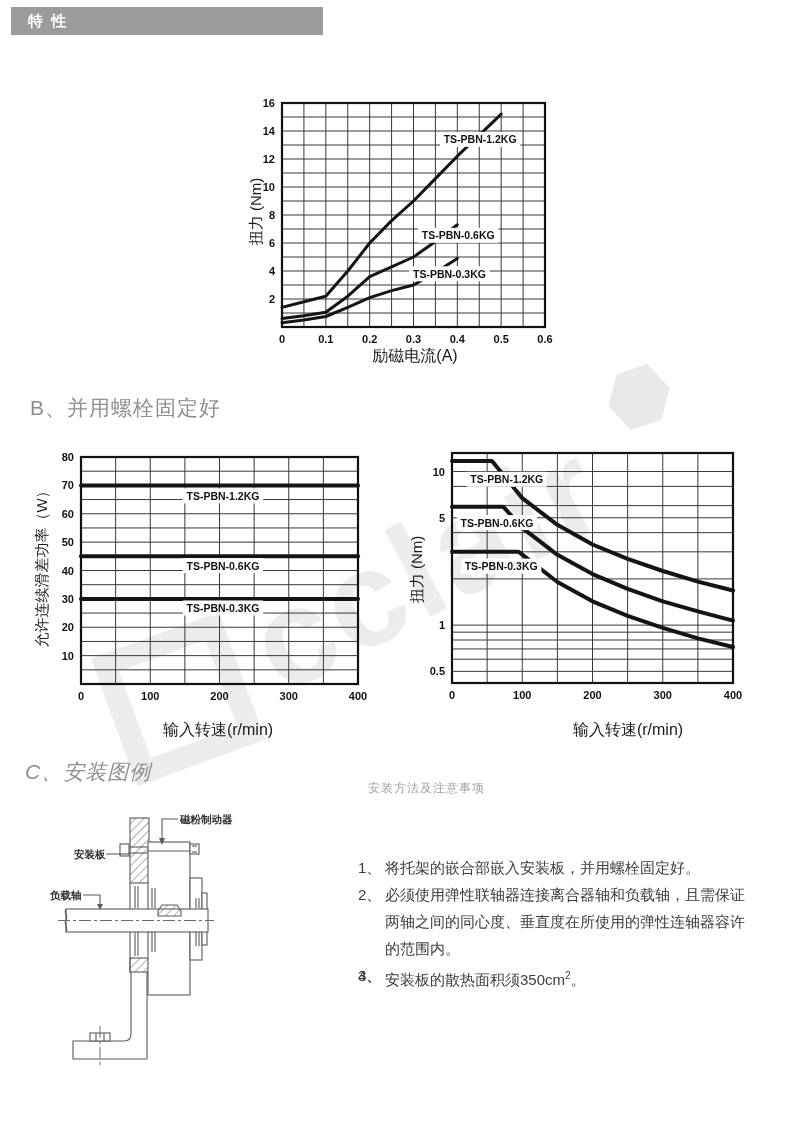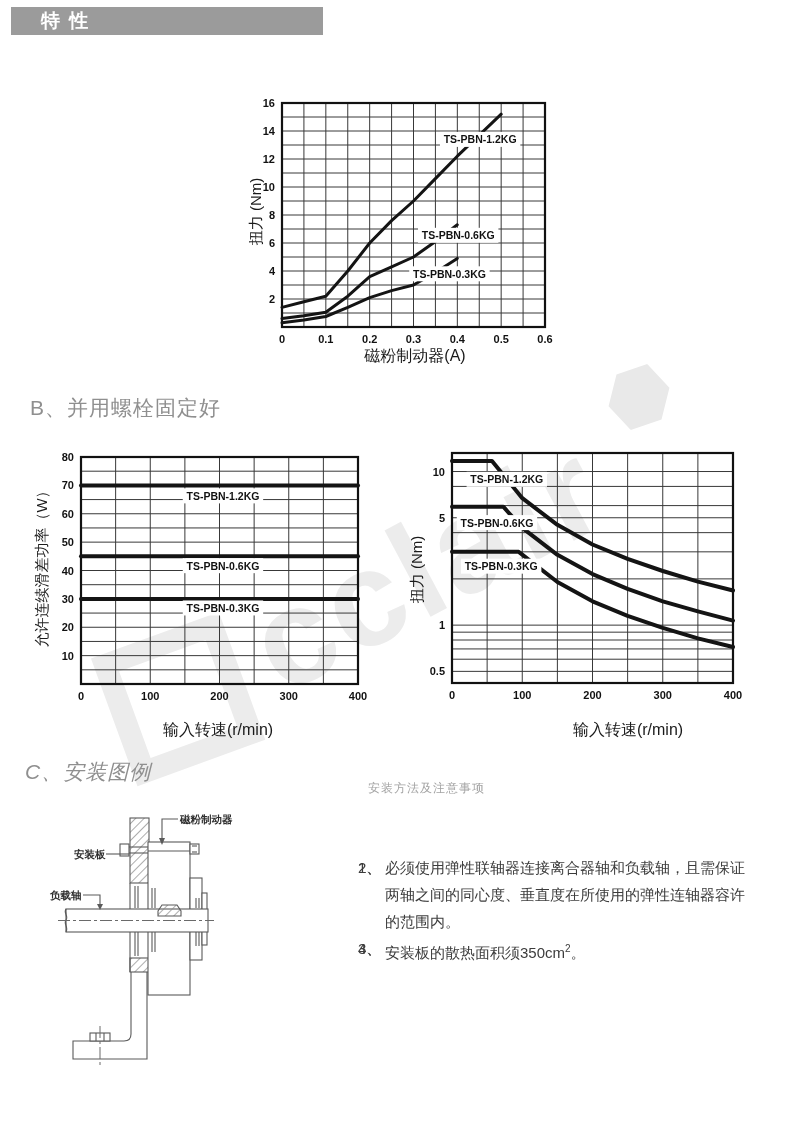--- a/index.html
+++ b/index.html
@@ -7,21 +7,21 @@
         font-family:"Liberation Sans",sans-serif;color:#1a1a1a;}
   
   .wm{position:absolute;left:150px;top:655px;z-index:0;display:flex;align-items:center;gap:26px;
       transform:rotate(-28deg);transform-origin:0 100%;color:#ececec;}
   .wm-mark{display:inline-block;width:92px;height:92px;border:22px solid #ececec;transform:rotate(8deg);}
   .wm-text{font-size:135px;font-weight:bold;letter-spacing:4px;line-height:.8;}
   .wm-hex{position:absolute;left:608px;top:363px;width:62px;height:68px;background:#e9e9e9;z-index:0;
           clip-path:polygon(50% 0,94% 26%,94% 74%,50% 100%,6% 74%,6% 26%);transform:rotate(14deg);}
   
   .hdr{position:absolute;left:11px;top:7px;width:312px;height:28px;background:#9b9b9b;z-index:1;
-       color:#fff;font-size:19px;font-weight:bold;line-height:28px;padding-left:30px;box-sizing:border-box;letter-spacing:2px;}
+       color:#fff;font-size:15px;font-weight:bold;line-height:28px;padding-left:17px;box-sizing:border-box;letter-spacing:2px;}
   .sec{position:absolute;z-index:1;font-size:21px;color:#8f8f8f;letter-spacing:1px;}
   #secA{left:30px;top:57px;} #secB{left:30px;top:394px;} #secC{left:25px;top:758px;font-style:italic;}
   
   svg.chart{position:absolute;z-index:1;}
   #ch0{left:230px;top:93px;} #ch1{left:28px;top:443px;} #ch2{left:400px;top:438px;}
   .grid{stroke:#383838;stroke-width:1;}
   .frame{fill:none;stroke:#111;stroke-width:2.2;}
   .tick{font:bold 11px "Liberation Sans",sans-serif;fill:#111;}
   .slabel{font:bold 10.5px "Liberation Sans",sans-serif;fill:#111;}
   .curve{fill:none;stroke:#141414;stroke-linejoin:round;stroke-linecap:round;}
@@ -201,21 +201,21 @@
       <polyline points="52.0,68.7 103.3,68.7 122.3,89.8 157.4,116.8 192.5,136.1 227.6,150.9 262.8,163.3 297.9,173.3 333.0,182.6" class="curve" stroke-width="4"></polyline>
       <polyline points="52.0,113.8 118.7,113.8 157.4,144.0 192.5,163.3 227.6,177.8 262.8,189.9 297.9,200.4 333.0,209.0" class="curve" stroke-width="4"></polyline>
       <rect x="66.595" y="33.795100992774934" width="80.4" height="15" fill="#fff"></rect>
       <text x="106.795" y="45.295100992774934" text-anchor="middle" class="slabel">TS-PBN-1.2KG</text>
       <rect x="56.760000000000005" y="77.10269147539077" width="80.4" height="15" fill="#fff"></rect>
       <text x="96.96000000000001" y="88.60269147539077" text-anchor="middle" class="slabel">TS-PBN-0.6KG</text>
       <rect x="60.974999999999994" y="120.67149626977982" width="80.4" height="15" fill="#fff"></rect>
       <text x="101.175" y="132.17149626977982" text-anchor="middle" class="slabel">TS-PBN-0.3KG</text>
     </svg>
 
-  <div class="axt" id="xt0">磁粉制动器(A)</div>
+  <div class="axt" id="xt0">励磁电流(A)</div>
   <div class="axty" id="yt0">扭力 (Nm)</div>
   <div class="axt" id="xt1">输入转速(r/min)</div>
   <div class="axty" id="yt1">允许连续滑差功率（W）</div>
   <div class="axt" id="xt2">输入转速(r/min)</div>
   <div class="axty" id="yt2">扭力 (Nm)</div>
 
   <svg class="chart" id="draw" width="330" height="340">
     <defs>
       <pattern id="hatch" width="6" height="6" patternUnits="userSpaceOnUse" patternTransform="rotate(45)">
         <line x1="0" y1="0" x2="0" y2="6" stroke="#8a8a8a" stroke-width="1.4"></line>
@@ -270,20 +270,21 @@
     <text class="dtext" x="46" y="60">安装板</text>
     <polyline class="dline" points="55,97 72,97 72,107"></polyline>
     <polygon class="darrow" points="69,106 75,106 72,112"></polygon>
     <text class="dtext" x="22" y="101">负载轴</text>
   </svg>
 
   <div class="notes-title">安装方法及注意事项</div>
   <div class="notes">
     <div class="note-item">
       <span class="note-num">1、</span>
+      <span>将托架的嵌合部嵌入安装板，并用螺栓固定好。</span>
     </div>
     <div class="note-item">
       <span class="note-num">2、</span>
       <span>必须使用弹性联轴器连接离合器轴和负载轴，且需保证两轴之间的同心度、垂直度在所使用的弹性连轴器容许的范围内。</span>
     </div>
     <div class="note-item">
       <span class="note-num">3、</span>
     </div>
     <div class="note-item">
       <span class="note-num">4、</span>

